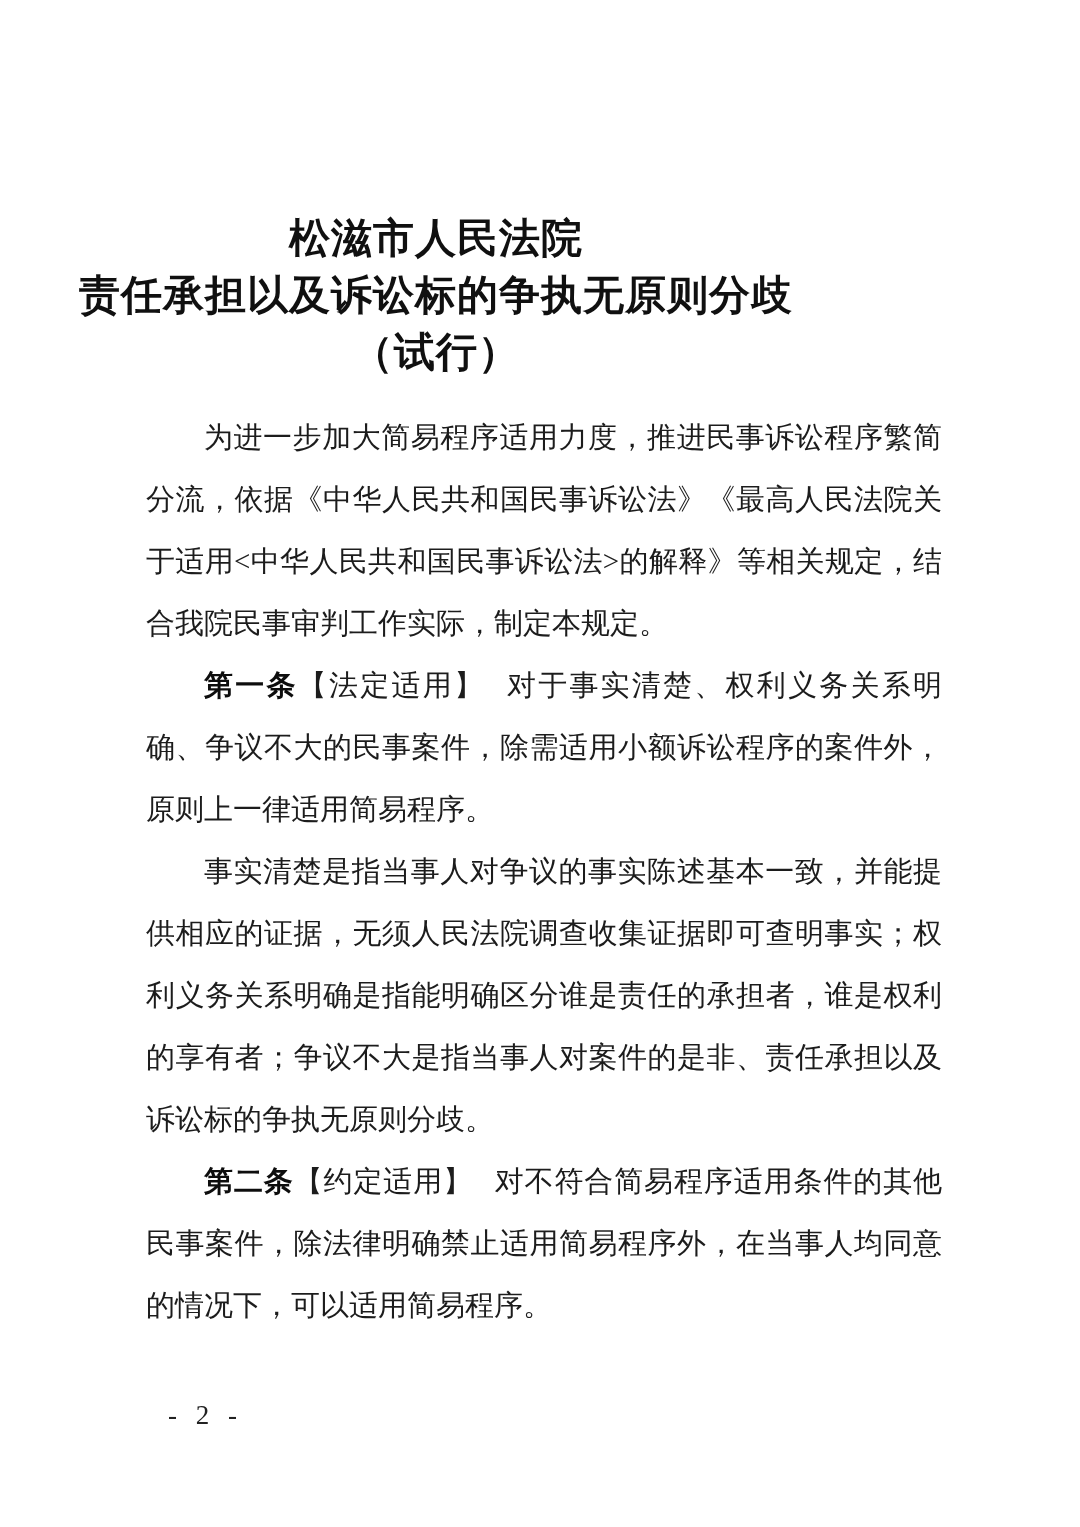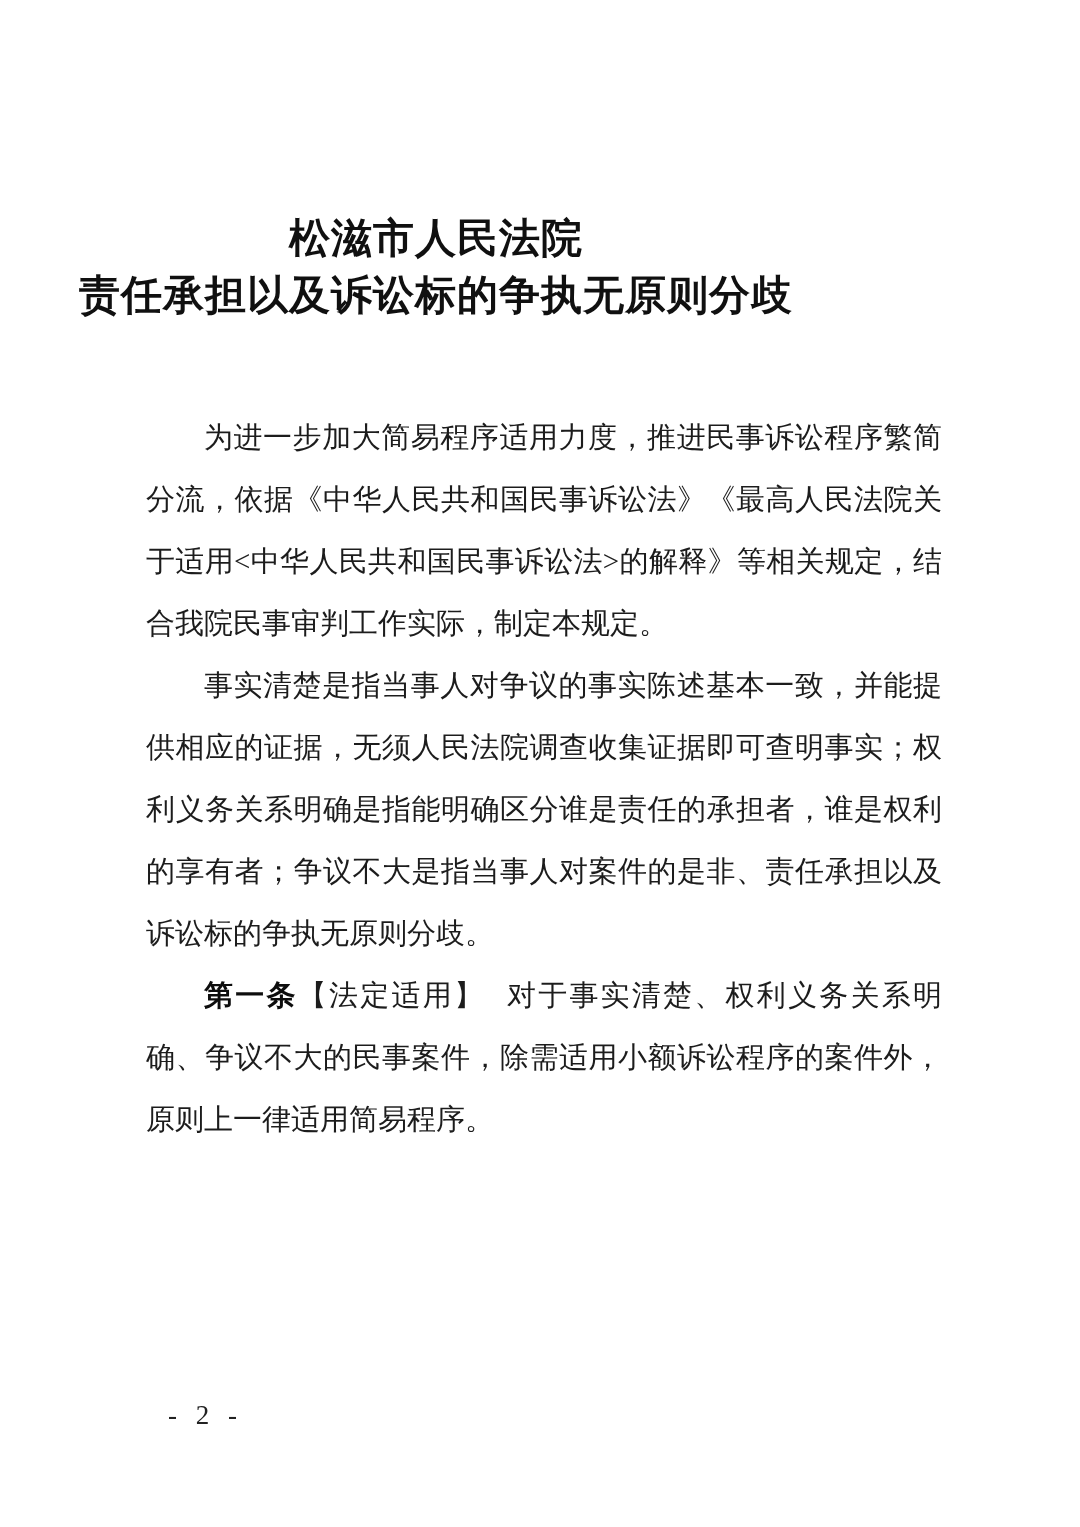--- a/index.html
+++ b/index.html
@@ -67,34 +67,38 @@
   }
 </style>
 </head>
 <body>
 
 <div class="page">
 
   <h1 class="doc-title">
     <span class="title-line">松滋市人民法院</span>
     <span class="title-line">责任承担以及诉讼标的争执无原则分歧</span>
+    <span class="title-line">（试行）</span>
   </h1>
 
   <div class="doc-body">
 
     <p>
       <span>为进一步加大简易程序适用力度，推进民事诉讼程序繁简分流，依据《中华人民共和国民事诉讼法》《最高人民法院关于适用&lt;中华人民共和国民事诉讼法&gt;的解释》等相关规定，结合我院民事审判工作实际，制定本规定。</span>
     </p>
 
     <p>
+      <span class="article-label">第一条</span><span class="article-tag">【法定适用】</span><span class="article-text">对于事实清楚、权利义务关系明确、争议不大的民事案件，除需适用小额诉讼程序的案件外，原则上一律适用简易程序。</span>
+    </p>
+
+    <p>
       <span>事实清楚是指当事人对争议的事实陈述基本一致，并能提供相应的证据，无须人民法院调查收集证据即可查明事实；权利义务关系明确是指能明确区分谁是责任的承担者，谁是权利的享有者；争议不大是指当事人对案件的是非、责任承担以及诉讼标的争执无原则分歧。</span>
     </p>
 
     <p>
-      <span class="article-label">第一条</span><span class="article-tag">【法定适用】</span><span class="article-text">对于事实清楚、权利义务关系明确、争议不大的民事案件，除需适用小额诉讼程序的案件外，原则上一律适用简易程序。</span>
+      <span class="article-label">第二条</span><span class="article-tag">【约定适用】</span><span class="article-text">对不符合简易程序适用条件的其他民事案件，除法律明确禁止适用简易程序外，在当事人均同意的情况下，可以适用简易程序。</span>
     </p>
-
 
   </div>
 
   <div class="footer">- 2 -</div>
 
 </div>
 
 </body></html>

